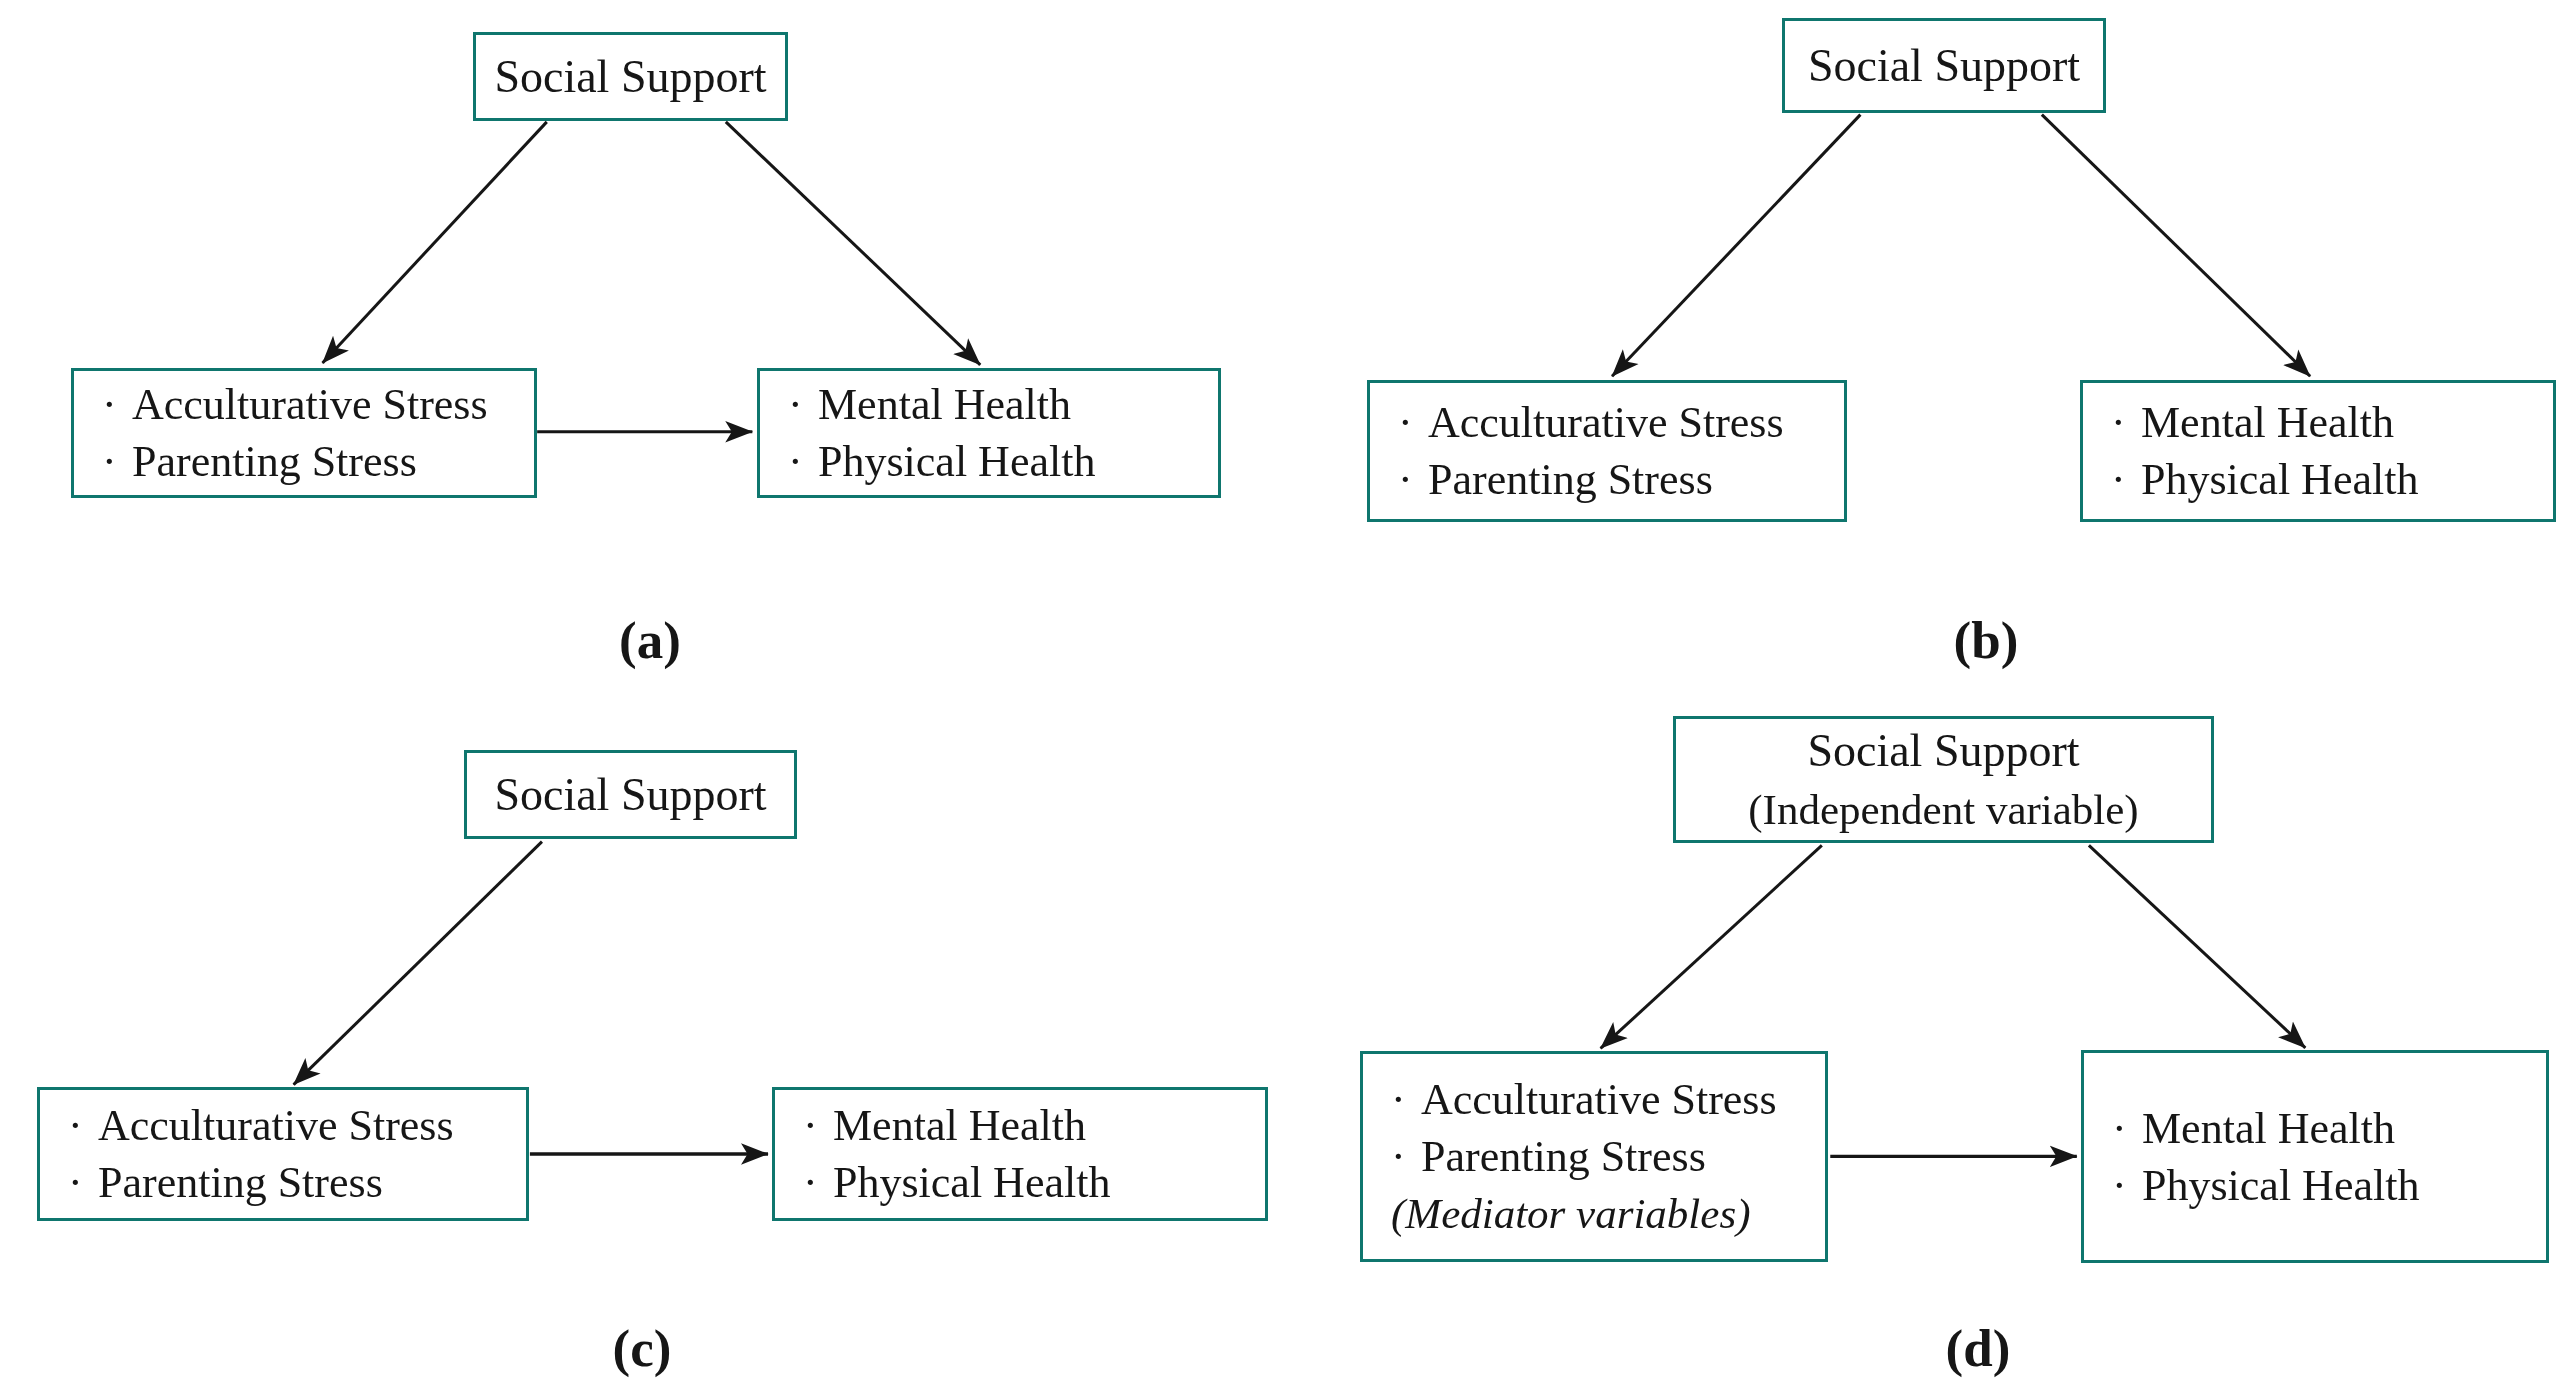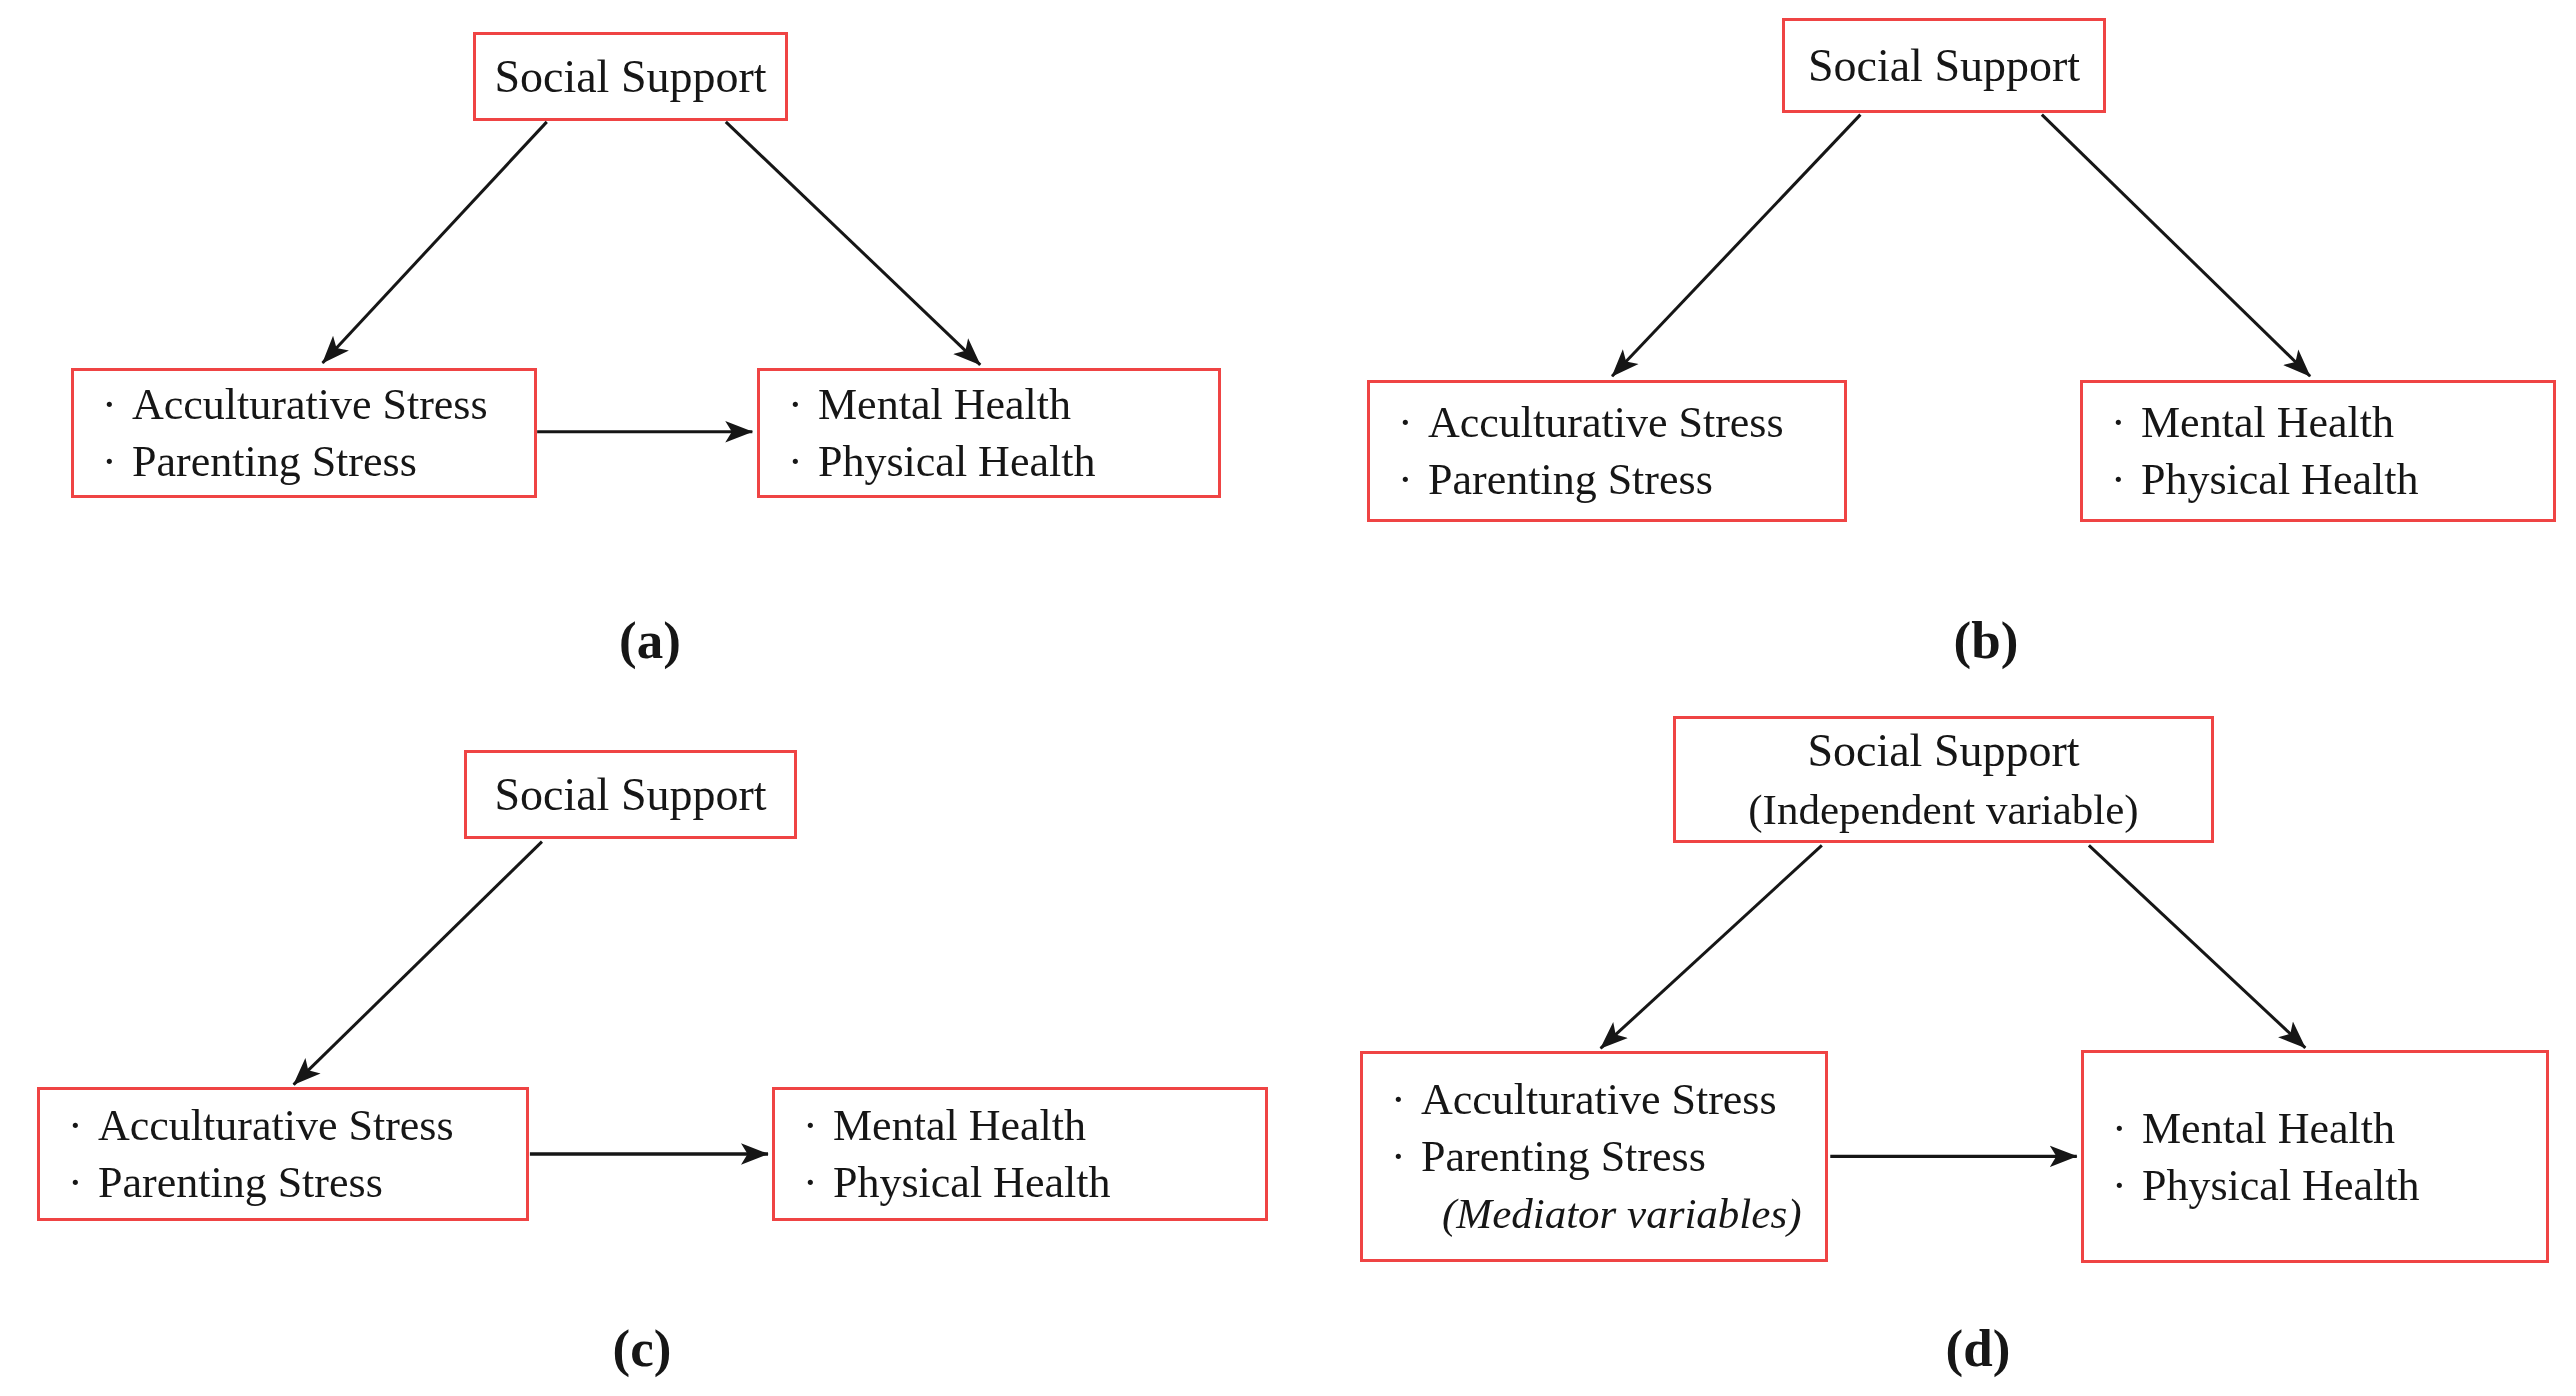--- a/index.html
+++ b/index.html
@@ -22,21 +22,21 @@
   .arrow-layer {
     position: absolute;
     left: 0; top: 0;
     width: 2576px;
     height: 1397px;
     pointer-events: none;
   }
   .node {
     position: absolute;
     box-sizing: border-box;
-    border: 3px solid #ef4444;
+    border: 3px solid #0f766e;
     background: #ffffff;
     display: flex;
     flex-direction: column;
     justify-content: center;
   }
   .node.centered {
     align-items: center;
     text-align: center;
   }
   .ss-title {
@@ -61,21 +61,20 @@
   }
   .bullet-glyph {
     flex: 0 0 30px;
     width: 30px;
     font-size: 44px;
   }
   .role-note {
     font-size: 43px;
     line-height: 57px;
     font-style: italic;
-    margin-left: 51px;
     white-space: nowrap;
   }
   .panel-label {
     position: absolute;
     transform: translateX(-50%);
     font-size: 53px;
     line-height: 66px;
     font-weight: bold;
     white-space: nowrap;
   }

